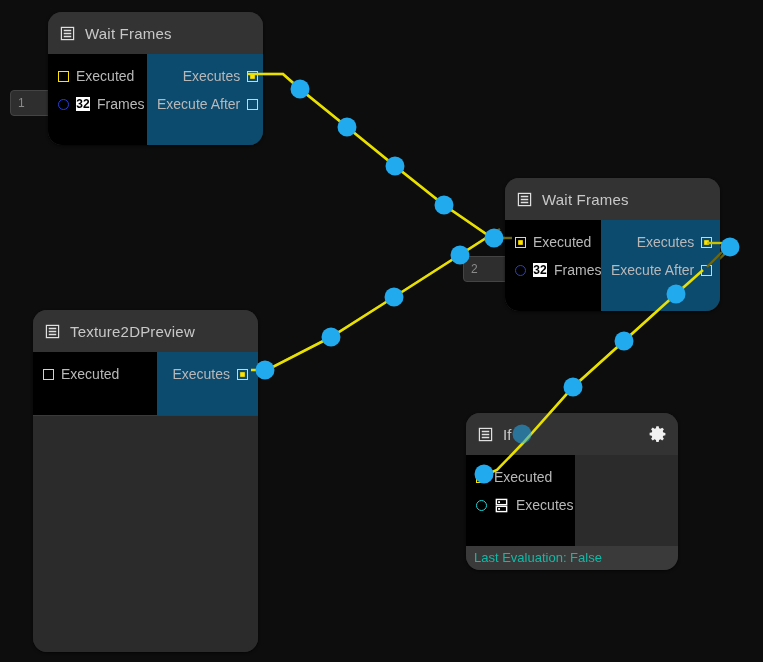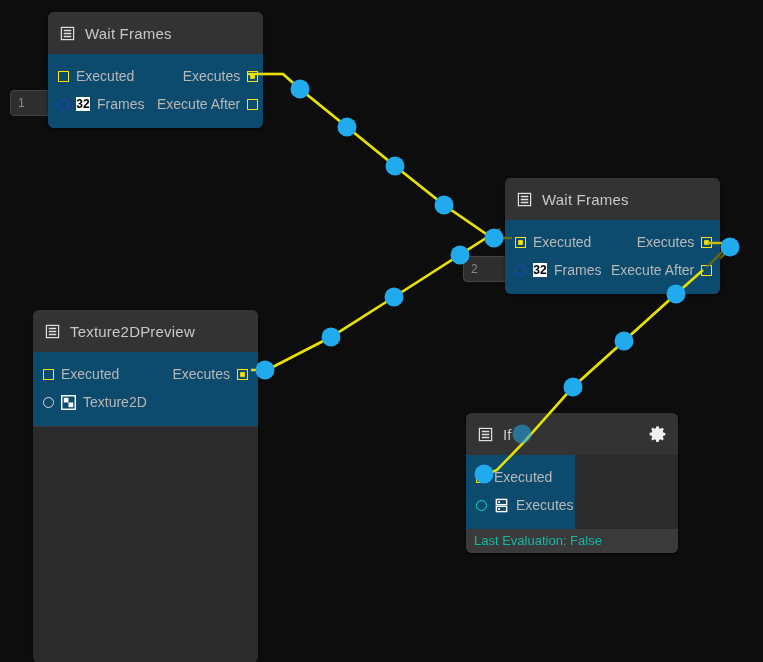--- a/index.html
+++ b/index.html
@@ -33,21 +33,21 @@
     position: absolute;
     left: 0; top: 0;
     width: 763px; height: 662px;
     z-index: 3;
     pointer-events: none;
   }
   
   .node {
     position: absolute;
     z-index: 2;
-    border-radius: 6px;
+    border-radius: 14px;
     background: #2b2b2b;
     box-shadow: 0 1px 3px rgba(0,0,0,0.6);
     overflow: hidden;
   }
   .node-title {
     height: 42px;
     background: #333333;
     display: flex;
     align-items: center;
     padding: 0 12px;
@@ -57,22 +57,22 @@
   .node-title .title-text {
     color: #c8c8c8;
     font-size: 15px;
     letter-spacing: 0.2px;
   }
   .node-body {
     display: flex;
     background: #2b2b2b;
   }
   .col-in {
-    background: #0c4a6e;
-    padding: 8px 0 10px 0;
+    background: #000000;
+    padding: 8px 0 27px 0;
     flex: 0 0 auto;
     box-sizing: border-box;
   }
   .col-out {
     background: #0c4a6e;
     padding: 8px 0 10px 0;
     flex: 1 1 auto;
     box-sizing: border-box;
   }
   .port-row {
@@ -270,29 +270,20 @@
         <rect x="4" y="7.2" width="8" height="1.6" fill="#e0e0e0"></rect>
         <rect x="4" y="10.4" width="8" height="1.6" fill="#e0e0e0"></rect>
       </svg>
       <span class="title-text">Texture2DPreview</span>
     </div>
     <div class="node-body">
       <div class="col-in" style="width:124px;">
         <div class="port-row">
           <span class="sq"></span>
           <span class="port-label">Executed</span>
-        </div>
-        <div class="port-row">
-          <span class="circ white"></span>
-          <svg class="badge-svg" viewBox="0 0 16 16">
-            <rect x="0.8" y="0.8" width="14.4" height="14.4" fill="none" stroke="#ffffff" stroke-width="1.5"></rect>
-            <rect x="3" y="3" width="5" height="5" fill="#ffffff"></rect>
-            <rect x="8" y="8" width="5" height="5" fill="#ffffff"></rect>
-          </svg>
-          <span class="port-label">Texture2D</span>
         </div>
       </div>
       <div class="col-out">
         <div class="port-row out">
           <span class="port-label">Executes</span>
           <span class="sq filled"></span>
         </div>
       </div>
     </div>
     <div class="preview-area" style="height:236px;"></div>

